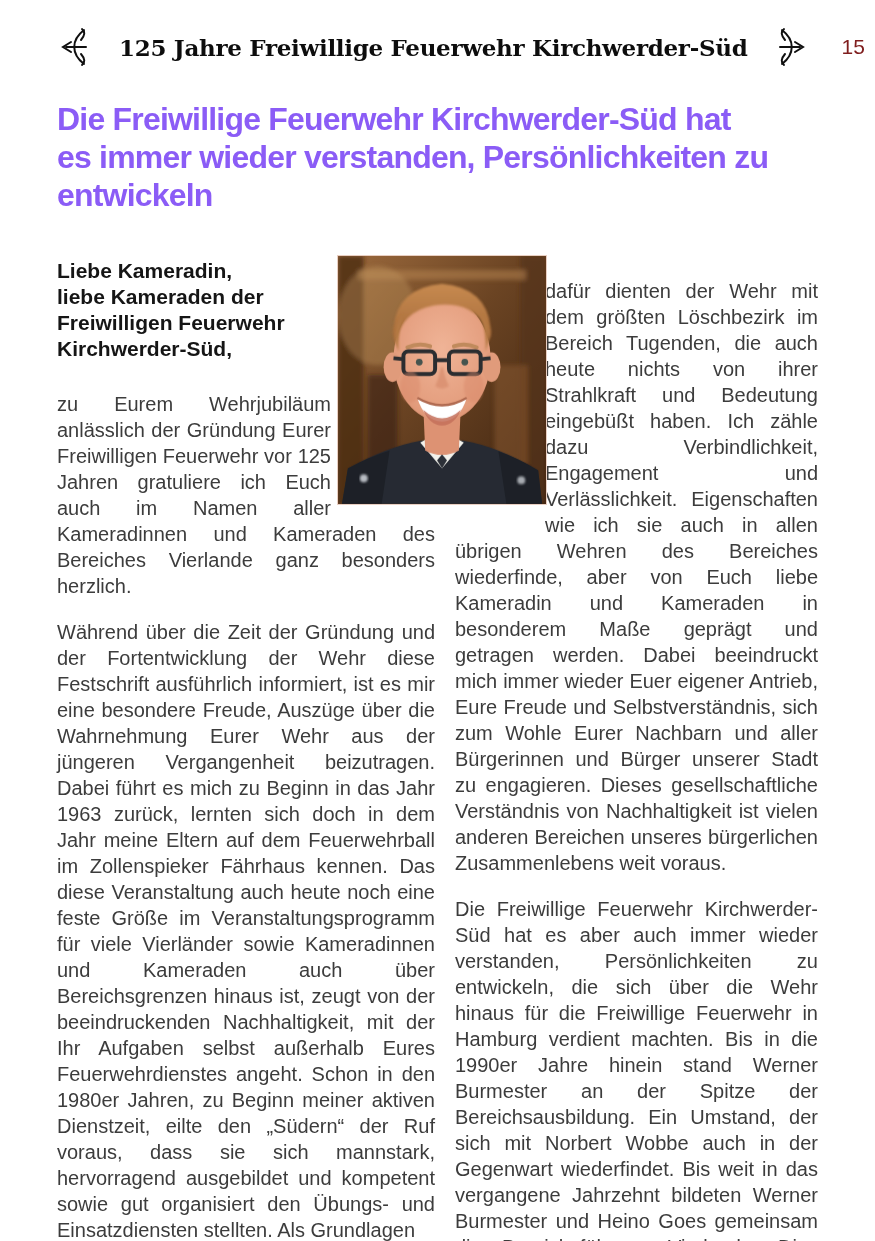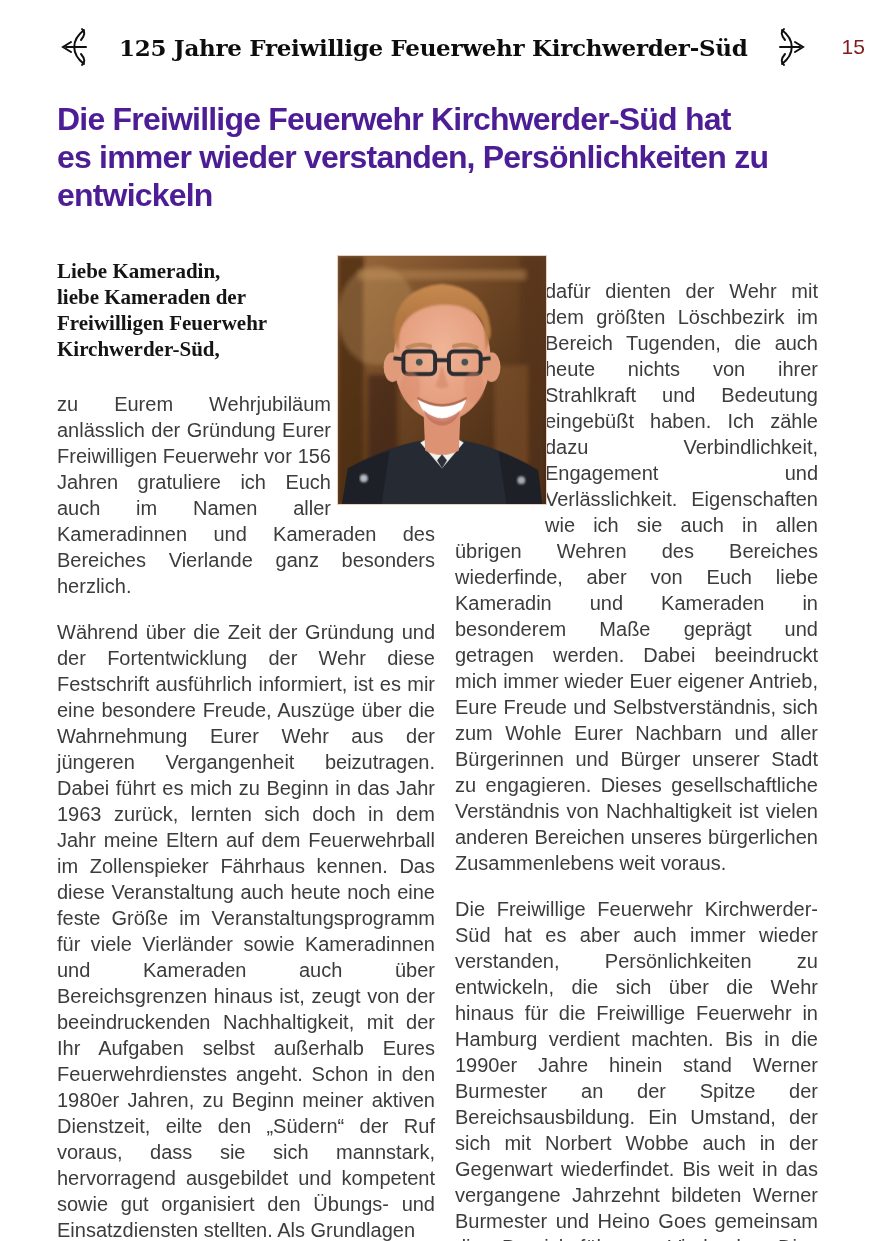--- a/index.html
+++ b/index.html
@@ -37,21 +37,21 @@
     color: #7f1d1d;
     flex: 0 0 auto;
   }
   
   .headline {
     margin: 30px 57px 0 57px;
     font-size: 32px;
     line-height: 38px;
     font-weight: bold;
     letter-spacing: -0.8px;
-    color: #4c1d95;
+    color: #8b5cf6;
     white-space: pre-line;
   }
   
   .columns {
     display: flex;
     gap: 20px;
     margin: 44px 57px 0 57px;
   }
   .col { font-size: 20px; line-height: 26px; color: #3c3c3c; }
   .col-left  { width: 378px; flex: 0 0 auto; }
@@ -62,21 +62,20 @@
     margin-top: 20px;
     -webkit-hyphens: auto;
   }
   .salutation {
     font-size: 21px;
     line-height: 26px;
     font-weight: bold;
     color: #151515;
     white-space: pre-line;
     margin-bottom: 29px;
-    font-family: Liberation Serif, serif;
   }
   .wrap-spacer { content: ""; }
   .spacer-right { float: right; width: 104px; height: 258px; }
   .spacer-left  { float: left;  width: 90px;  height: 262px; }
   
   .photo {
     position: absolute;
     left: 337px;
     top: 255px;
     width: 210px;
@@ -120,21 +119,21 @@
 es immer wieder verstanden, Persönlichkeiten zu
 entwickeln</h1>
 
   <section class="columns">
     <div class="col col-left">
       <div class="wrap-spacer spacer-right"></div>
       <h2 class="salutation">Liebe Kameradin,
 liebe Kameraden der
 Freiwilligen Feuerwehr
 Kirchwerder-Süd,</h2>
-      <p>zu Eurem Wehrjubiläum anlässlich der Gründung Eurer Freiwilligen Feuerwehr vor 156 Jahren gratuliere ich Euch auch im Namen aller Kameradinnen und Kameraden des Bereiches Vierlande ganz besonders herzlich.</p>
+      <p>zu Eurem Wehrjubiläum anlässlich der Gründung Eurer Freiwilligen Feuerwehr vor 125 Jahren gratuliere ich Euch auch im Namen aller Kameradinnen und Kameraden des Bereiches Vierlande ganz besonders herzlich.</p>
       <p>Während über die Zeit der Gründung und der Fortentwicklung der Wehr diese Festschrift ausführlich informiert, ist es mir eine besondere Freude, Auszüge über die Wahrnehmung Eurer Wehr aus der jüngeren Vergangenheit beizutragen. Dabei führt es mich zu Beginn in das Jahr 1963 zurück, lernten sich doch in dem Jahr meine Eltern auf dem Feuerwehrball im Zollenspieker Fährhaus kennen. Das diese Veranstaltung auch heute noch eine feste Größe im Veranstaltungsprogramm für viele Vierländer sowie Kameradinnen und Kameraden auch über Bereichsgrenzen hinaus ist, zeugt von der beeindruckenden Nachhaltigkeit, mit der Ihr Aufgaben selbst außerhalb Eures Feuerwehrdienstes angeht. Schon in den 1980er Jahren, zu Beginn meiner aktiven Dienstzeit, eilte den „Südern“ der Ruf voraus, dass sie sich mannstark, hervorragend ausgebildet und kompetent sowie gut organisiert den Übungs- und Einsatzdiensten stellten. Als Grundlagen</p>
     </div>
     <div class="col col-right">
       <div class="wrap-spacer spacer-left"></div>
       <p>dafür dienten der Wehr mit dem größten Löschbezirk im Bereich Tugenden, die auch heute nichts von ihrer Strahlkraft und Bedeutung eingebüßt haben. Ich zähle dazu Verbindlichkeit, Engagement und Verlässlichkeit. Eigenschaften wie ich sie auch in allen übrigen Wehren des Bereiches wiederfinde, aber von Euch liebe Kameradin und Kameraden in besonderem Maße geprägt und getragen werden. Dabei beeindruckt mich immer wieder Euer eigener Antrieb, Eure Freude und Selbstverständnis, sich zum Wohle Eurer Nachbarn und aller Bürgerinnen und Bürger unserer Stadt zu engagieren. Dieses gesellschaftliche Verständnis von Nachhaltigkeit ist vielen anderen Bereichen unseres bürgerlichen Zusammenlebens weit voraus.</p>
       <p>Die Freiwillige Feuerwehr Kirchwerder-Süd hat es aber auch immer wieder verstanden, Persönlichkeiten zu entwickeln, die sich über die Wehr hinaus für die Freiwillige Feuerwehr in Hamburg verdient machten. Bis in die 1990er Jahre hinein stand Werner Burmester an der Spitze der Bereichsausbildung. Ein Umstand, der sich mit Norbert Wobbe auch in der Gegenwart wiederfindet. Bis weit in das vergangene Jahrzehnt bildeten Werner Burmester und Heino Goes gemeinsam die Bereichsführung Vierlande. Dies änderte sich erst 2005 mit der Berufung</p>
     </div>
   </section>
 
   <figure class="photo" aria-label="Porträtfoto eines lächelnden Mannes mit kurzem rotblondem Haar und Brille in dunkler Feuerwehruniform mit weißem Hemd vor holzvertäfeltem Hintergrund">

